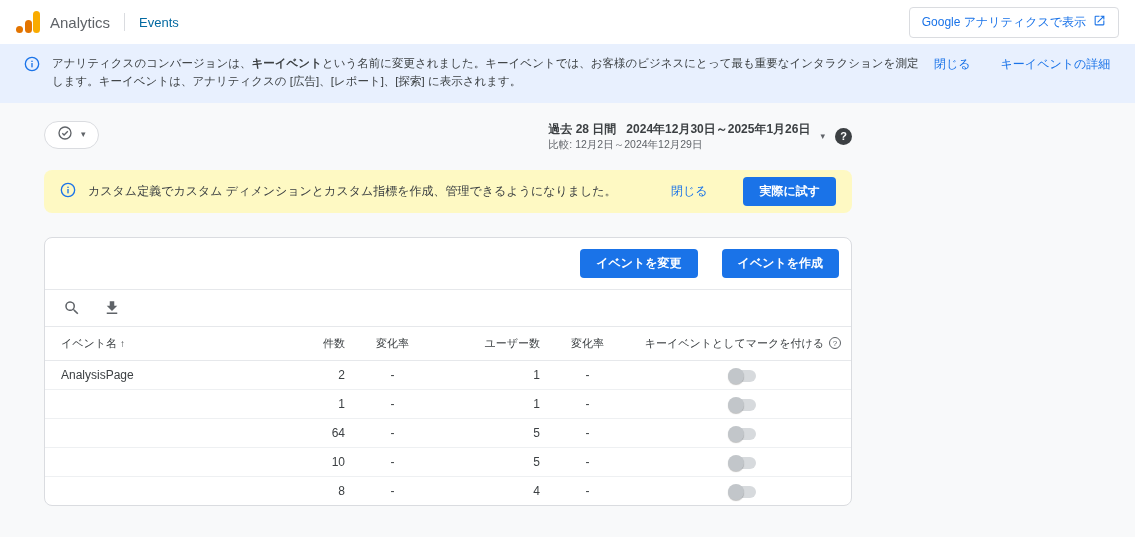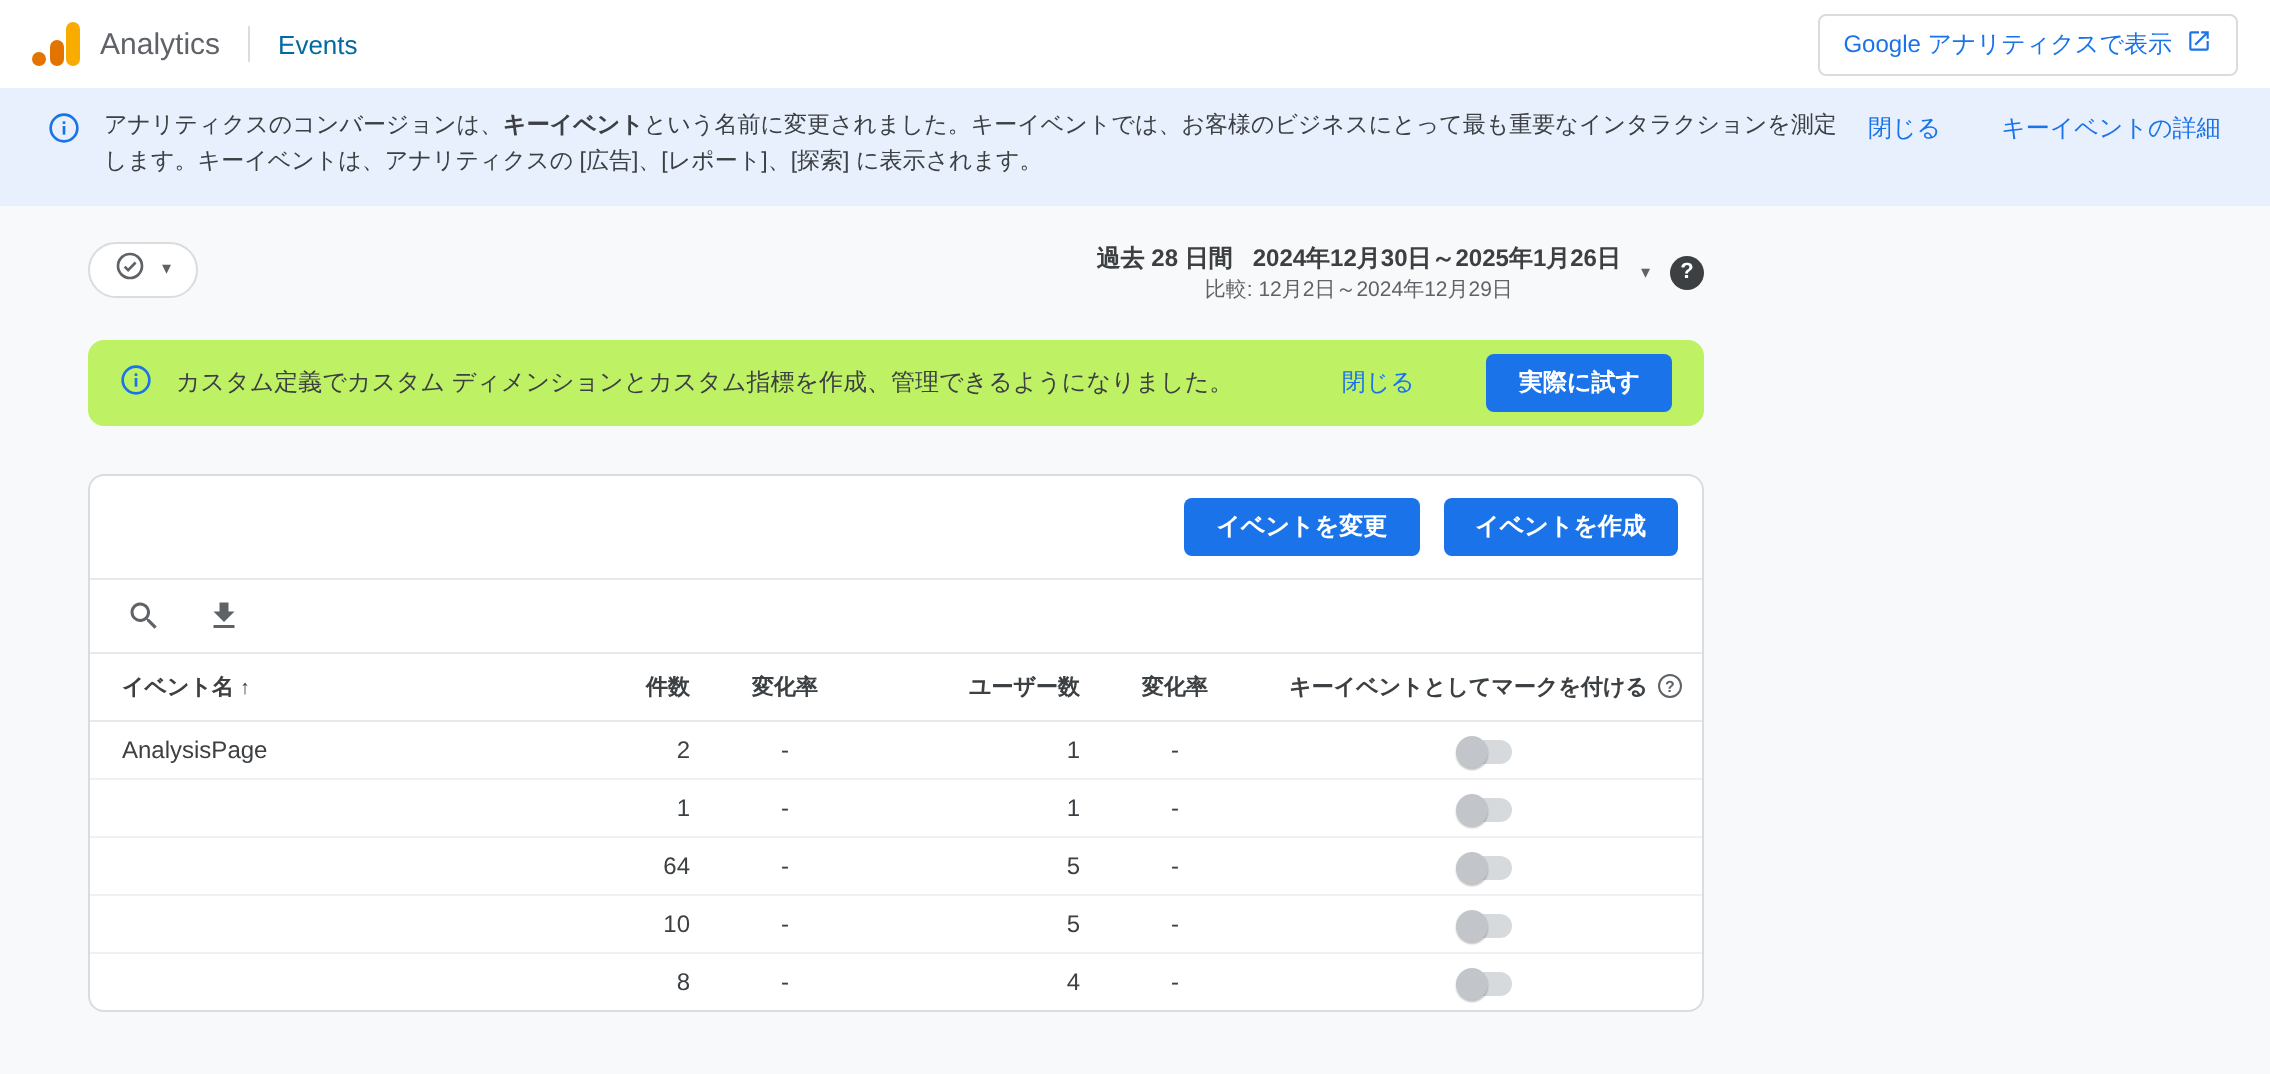--- a/index.html
+++ b/index.html
@@ -27,41 +27,41 @@
   .link{color:#1a73e8;text-decoration:none;cursor:pointer}
 
   
   .main{background:#f8f9fa;height:493px;padding-top:18px}
   .content{width:808px;margin-left:44px}
 
   .toolbar{display:flex;justify-content:space-between;align-items:flex-start}
   .chip{display:inline-flex;align-items:center;gap:8px;height:28px;padding:0 12px;background:#fff;border:1px solid #dadce0;border-radius:14px;cursor:pointer}
   .caret{color:#5f6368;font-size:9px;line-height:1}
   .date-block{display:flex;align-items:center;gap:10px}
-  .date-text{text-align:center}
+  .date-text{text-align:left}
   .date-main{font-size:12px;font-weight:bold;color:#3c4043}
   .date-main .range-label{margin-right:10px}
   .date-compare{font-size:10.5px;color:#5f6368;margin-top:0}
   .help-circle{width:17px;height:17px;border-radius:50%;background:#3c4043;color:#fff;display:flex;align-items:center;justify-content:center;font-size:11px;font-weight:bold;cursor:pointer}
 
   
-  .notice{margin-top:18px;background:#bef264;border-radius:8px;display:flex;align-items:center;gap:12px;padding:7px 16px;min-height:42px}
+  .notice{margin-top:18px;background:#fef9c3;border-radius:8px;display:flex;align-items:center;gap:12px;padding:7px 16px;min-height:42px}
   .notice-text{flex:1;font-size:12px;color:#3c4043}
   .notice .link{margin-right:24px}
   .blue-btn{background:#1a73e8;color:#fff;border:none;border-radius:4px;height:29px;padding:0 16px;font-size:12px;font-weight:bold;cursor:pointer;font-family:inherit}
 
   
   .card{margin-top:24px;background:#fff;border:1px solid #dadce0;border-radius:8px;overflow:hidden}
-  .card-actions{display:flex;justify-content:flex-end;gap:12px;padding:11px 12px}
+  .card-actions{display:flex;justify-content:flex-end;gap:24px;padding:11px 12px}
   .search-row{display:flex;align-items:center;border-top:1px solid #e6e8eb;border-bottom:1px solid #e6e8eb;padding:7px 16px;gap:18px}
   .search-label{flex:1;color:#3c4043;font-size:12px;cursor:text}
   .icon-btn{width:22px;height:22px;display:flex;align-items:center;justify-content:center;cursor:pointer}
 
   table{width:100%;border-collapse:collapse;font-size:12px;table-layout:fixed}
-  th{font-weight:bold;color:#3c4043;font-size:11px;padding:9px 0;border-bottom:1px solid #e6e8eb;text-align:left;vertical-align:middle}
+  th{font-weight:normal;color:#3c4043;font-size:11px;padding:9px 0;border-bottom:1px solid #e6e8eb;text-align:left;vertical-align:middle}
   td{padding:7px 0;border-bottom:1px solid #eef0f2;color:#3c4043;vertical-align:middle}
   tr:last-child td{border-bottom:none}
   .c-name{width:232px;padding-left:16px;text-align:left}
   .c-count{width:68px;text-align:right}
   .c-change{width:95px;text-align:center}
   .c-users{width:100px;text-align:right}
   .c-uchange{width:95px;text-align:center}
   .c-mark{text-align:center}
   th.c-mark{text-align:right;padding-right:10px}
   .sort-arrow{font-size:10px;margin-left:3px}

